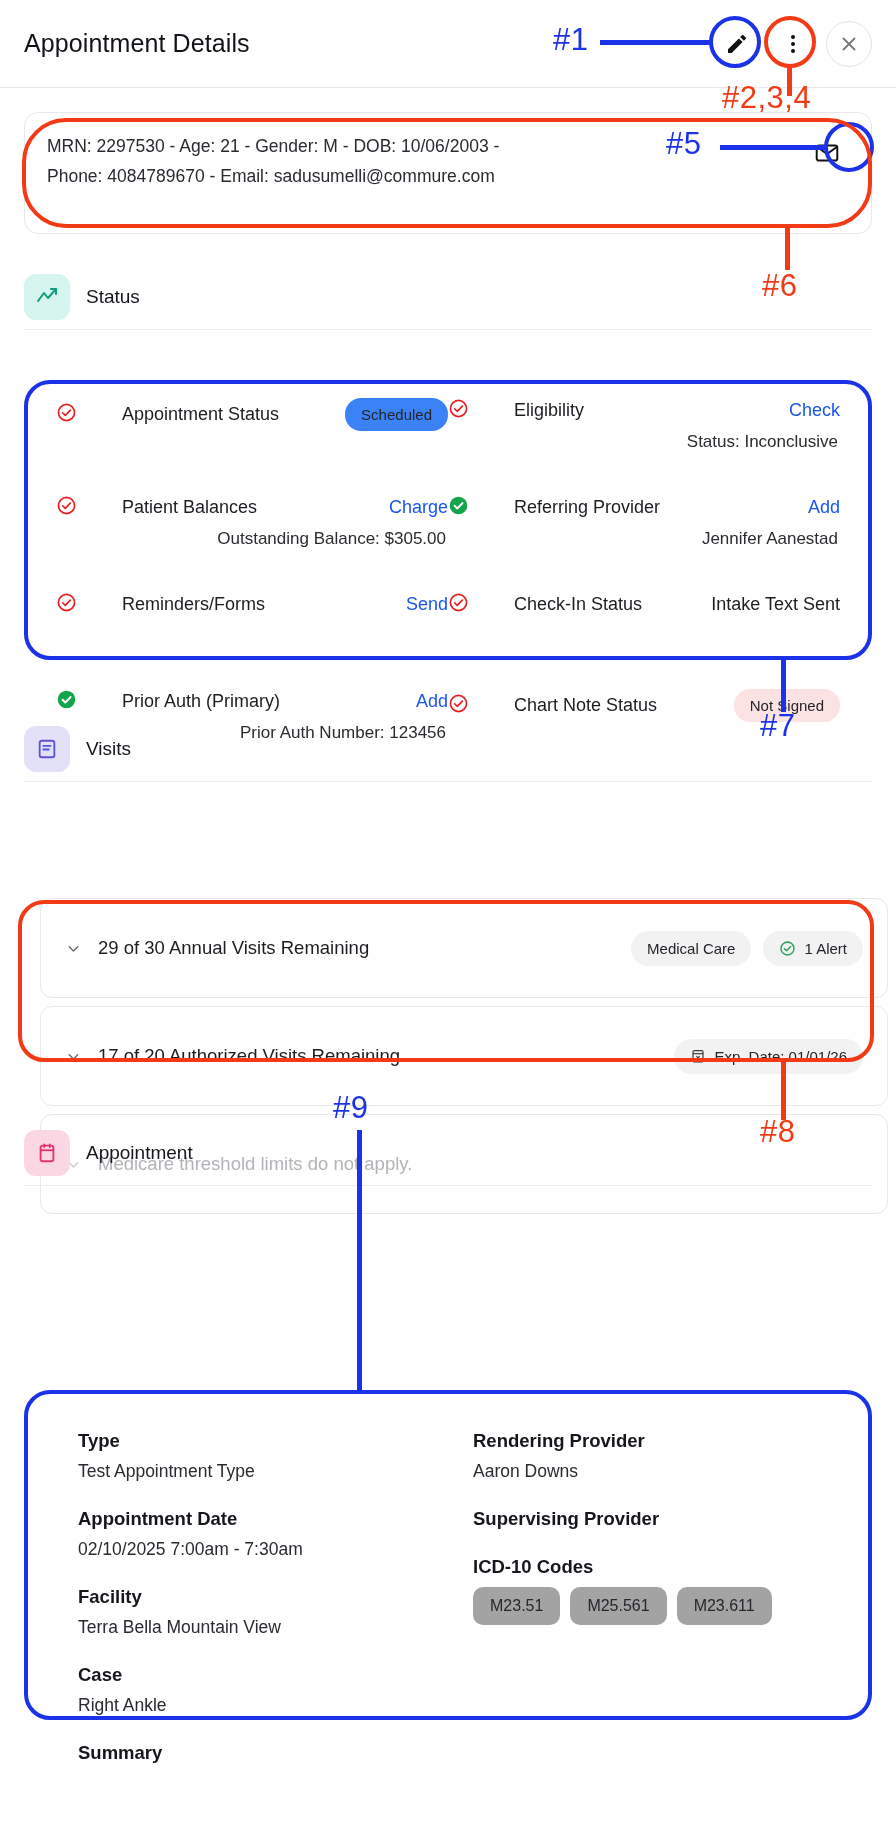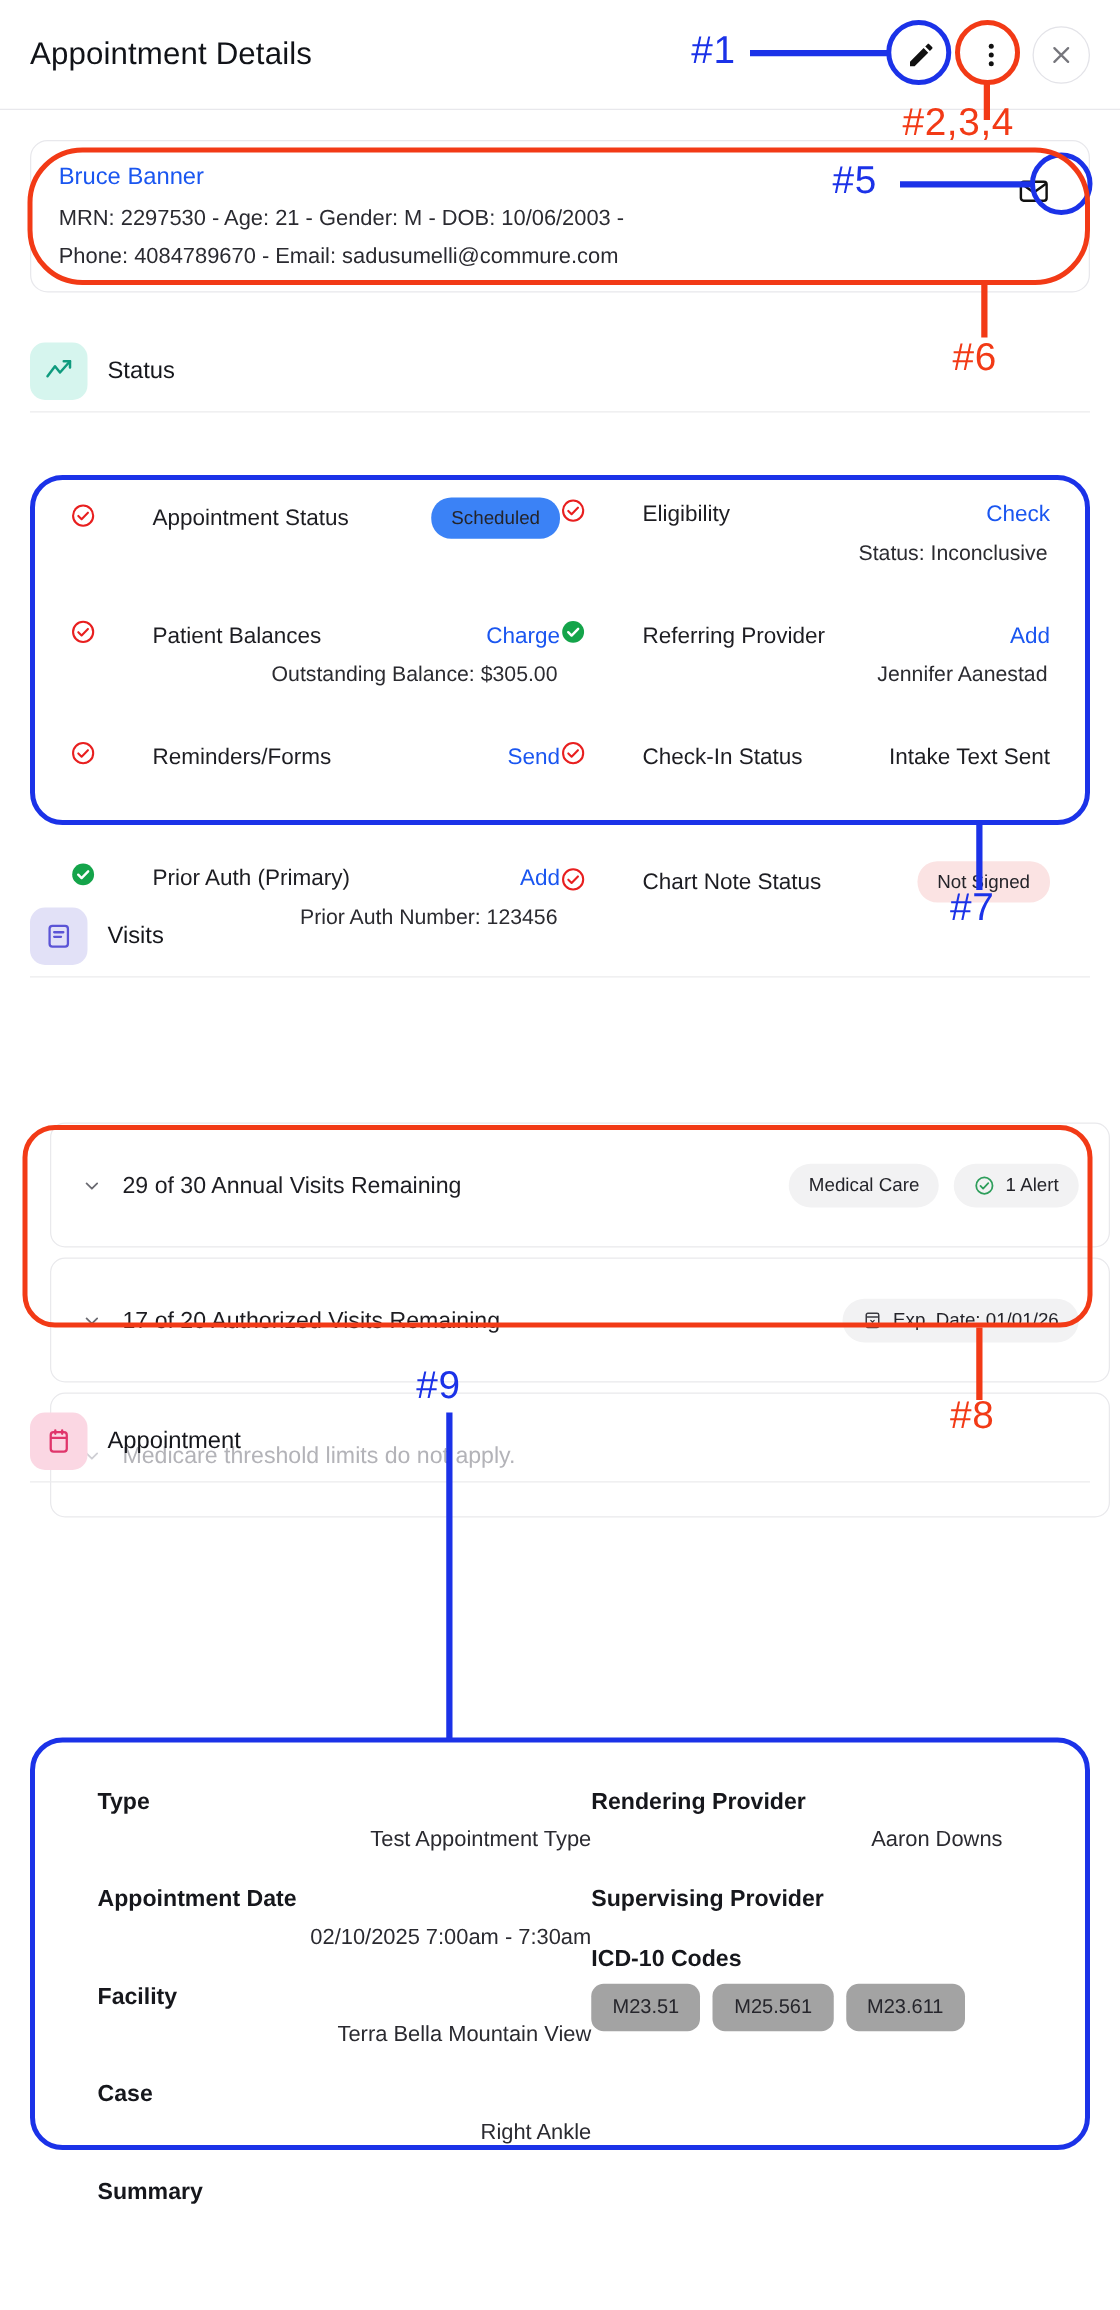--- a/index.html
+++ b/index.html
@@ -98,21 +98,21 @@
   }
 
   
   .appt-card {
     position: absolute; left: 24px; top: 1396px; width: 848px; height: 380px;
     padding: 34px 70px 0 54px;
   }
   .appt-grid { display: grid; grid-template-columns: 395px 1fr; }
   .fld { margin-bottom: 26px; }
   .fld-label { font-size: 18.5px; font-weight: 700; color: #16171c; margin-bottom: 9px; }
-  .fld-value { font-size: 17.5px; color: #2a2a30; text-align: right; }
+  .fld-value { font-size: 17.5px; color: #2a2a30; }
   .code-row { display: flex; gap: 10px; margin-top: 4px; }
   .code-chip {
     background: #a3a3a3; color: #26262c; font-size: 16px;
     padding: 10px 17px; border-radius: 10px;
   }
 
   
   .anno { position: absolute; pointer-events: none; }
   .anno-label {
     position: absolute; font-size: 31px; font-weight: 400;
@@ -153,21 +153,20 @@
       </div>
       <div class="icon-btn close">
         <svg width="22" height="22" viewBox="0 0 24 24">
           <path d="M6 6 L18 18 M18 6 L6 18" stroke="#76767c" stroke-width="2" stroke-linecap="round"></path>
         </svg>
       </div>
     </div>
   </div>
 
   <div class="patient-card">
-    <div class="patient-name">Bruce Banner</div>
     <div class="patient-line">MRN: 2297530 - Age: 21 - Gender: M - DOB: 10/06/2003 -</div>
     <div class="patient-line">Phone: 4084789670 - Email: sadusumelli@commure.com</div>
     <div class="mail-btn">
       <svg width="26" height="26" viewBox="0 0 24 24">
         <rect x="2.5" y="5" width="19" height="14" rx="2" fill="none" stroke="#111" stroke-width="1.8"></rect>
         <path d="M3 6.5 L12 13 L21 6.5" fill="none" stroke="#111" stroke-width="1.8"></path>
       </svg>
     </div>
   </div>
 

